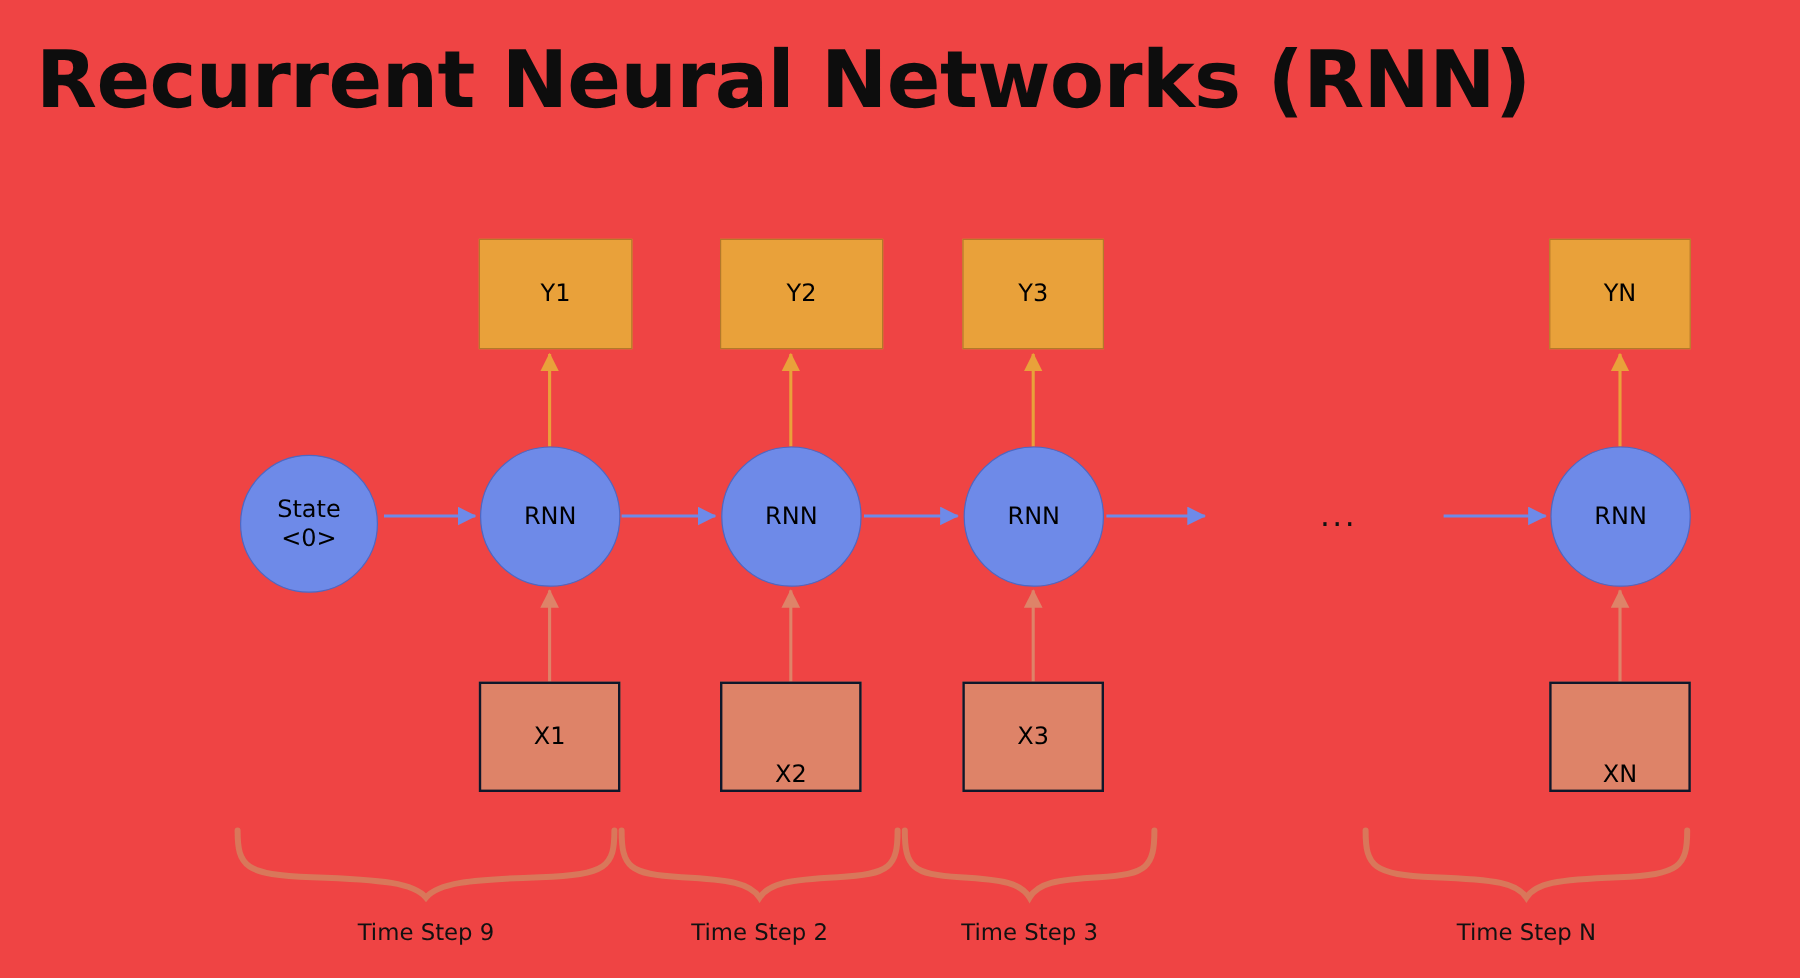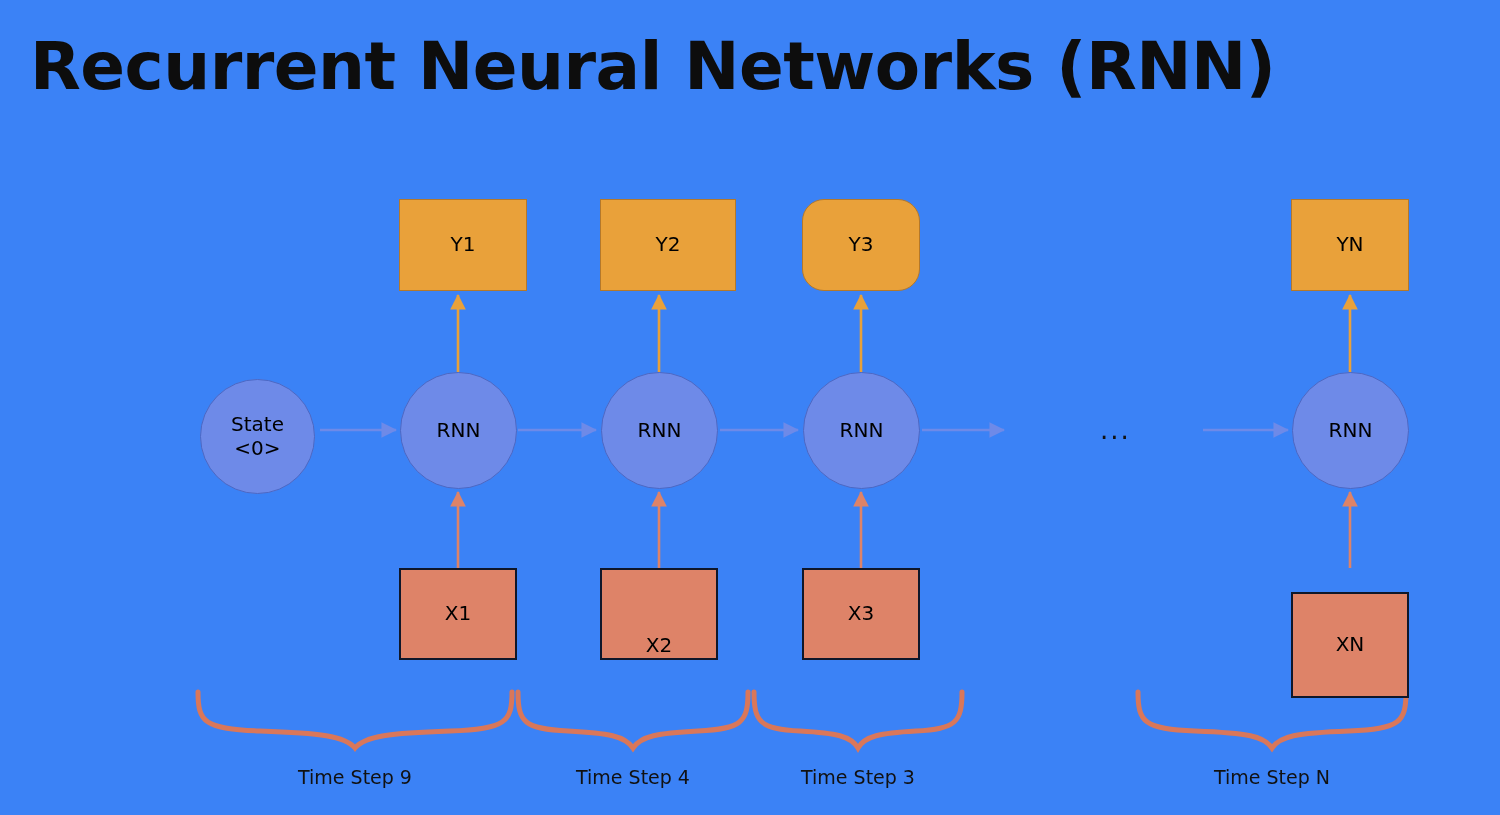--- a/index.html
+++ b/index.html
@@ -10,21 +10,21 @@
   body {
     width: 1500px;
     height: 815px;
     font-family: "Liberation Sans", sans-serif;
     overflow: hidden;
   }
   #slide {
     position: relative;
     width: 1500px;
     height: 815px;
-    background: #3b82f6;
+    background: #ef4444;
   }
   #slide-title {
     position: absolute;
     left: 30px;
     top: 28px;
     font-size: 66px;
     font-weight: 600;
     letter-spacing: -0.5px;
     color: #0d0d0d;
     font-family: "DejaVu Sans", sans-serif;
@@ -153,21 +153,21 @@
       <path d="M1138,692 C1138,722 1144,729 1195,731 C1248,733 1264,736 1272,748 C1280,736 1296,733 1349,731 C1400,729 1406,722 1406,692"></path>
     </g>
   </svg>
 
   <div class="node out-box" style="left:399px; top:199px; width:128px; height:92px;">
     <span>Y1</span>
   </div>
   <div class="node out-box" style="left:600px; top:199px; width:136px; height:92px;">
     <span>Y2</span>
   </div>
-  <div class="node out-box" style="left:802px; top:199px; width:118px; height:92px;border-radius:22px;">
+  <div class="node out-box" style="left:802px; top:199px; width:118px; height:92px;">
     <span>Y3</span>
   </div>
   <div class="node out-box" style="left:1291px; top:199px; width:118px; height:92px;">
     <span>YN</span>
   </div>
 
   <div class="node state-circle" style="left:200px; top:379px; width:115px; height:115px;">
     <span>State
 &lt;0&gt;</span>
   </div>
@@ -189,22 +189,22 @@
 
   <div class="node in-box" style="left:399px; top:568px; width:118px; height:92px;">
     <span>X1</span>
   </div>
   <div class="node in-box" style="left:600px; top:568px; width:118px; height:92px;align-items:flex-end;">
     <span>X2</span>
   </div>
   <div class="node in-box" style="left:802px; top:568px; width:118px; height:92px;">
     <span>X3</span>
   </div>
-  <div class="node in-box" style="left:1291px; top:592px; width:118px; height:106px;">
+  <div class="node in-box" style="left:1291px; top:568px; width:118px; height:92px;align-items:flex-end;">
     <span>XN</span>
   </div>
 
   <div class="step-label" style="left:255px; top:766px; width:200px;">Time Step 9</div>
-  <div class="step-label" style="left:533px; top:766px; width:200px;">Time Step 4</div>
+  <div class="step-label" style="left:533px; top:766px; width:200px;">Time Step 2</div>
   <div class="step-label" style="left:758px; top:766px; width:200px;">Time Step 3</div>
   <div class="step-label" style="left:1172px; top:766px; width:200px;">Time Step N</div>
 
 </div>
 
 </body></html>

